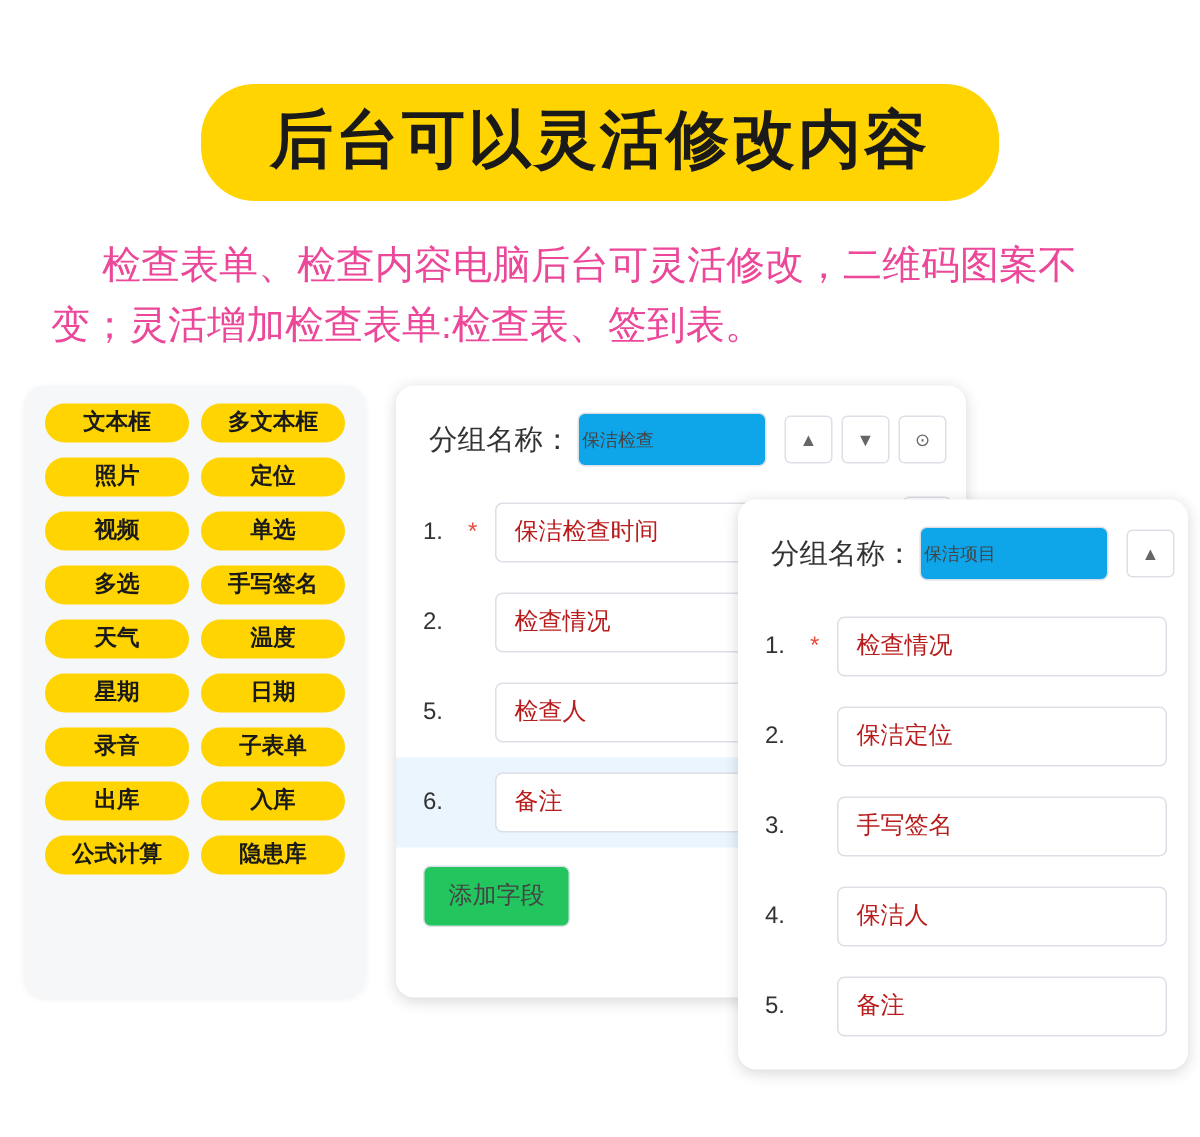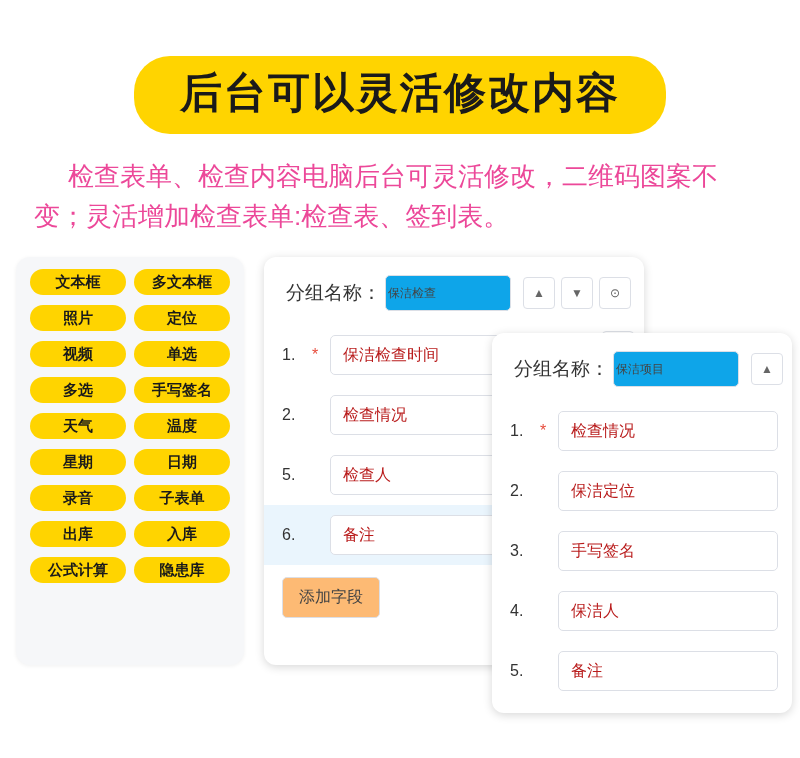--- a/index.html
+++ b/index.html
@@ -188,21 +188,21 @@
   }
 
   .add-field-btn {
     margin: 12px 0 0 18px;
     display: inline-block;
     border: 1px solid #dcdfe6;
     border-radius: 5px;
     padding: 9px 16px;
     font-size: 16px;
     color: #444;
-    background: #fdba74;
+    background: #22c55e;
   }
 
   .side-stub {
     position: absolute;
     right: 10px;
     width: 30px;
     height: 30px;
     border: 1px solid #dcdfe6;
     border-radius: 4px;
     background: #fff;

